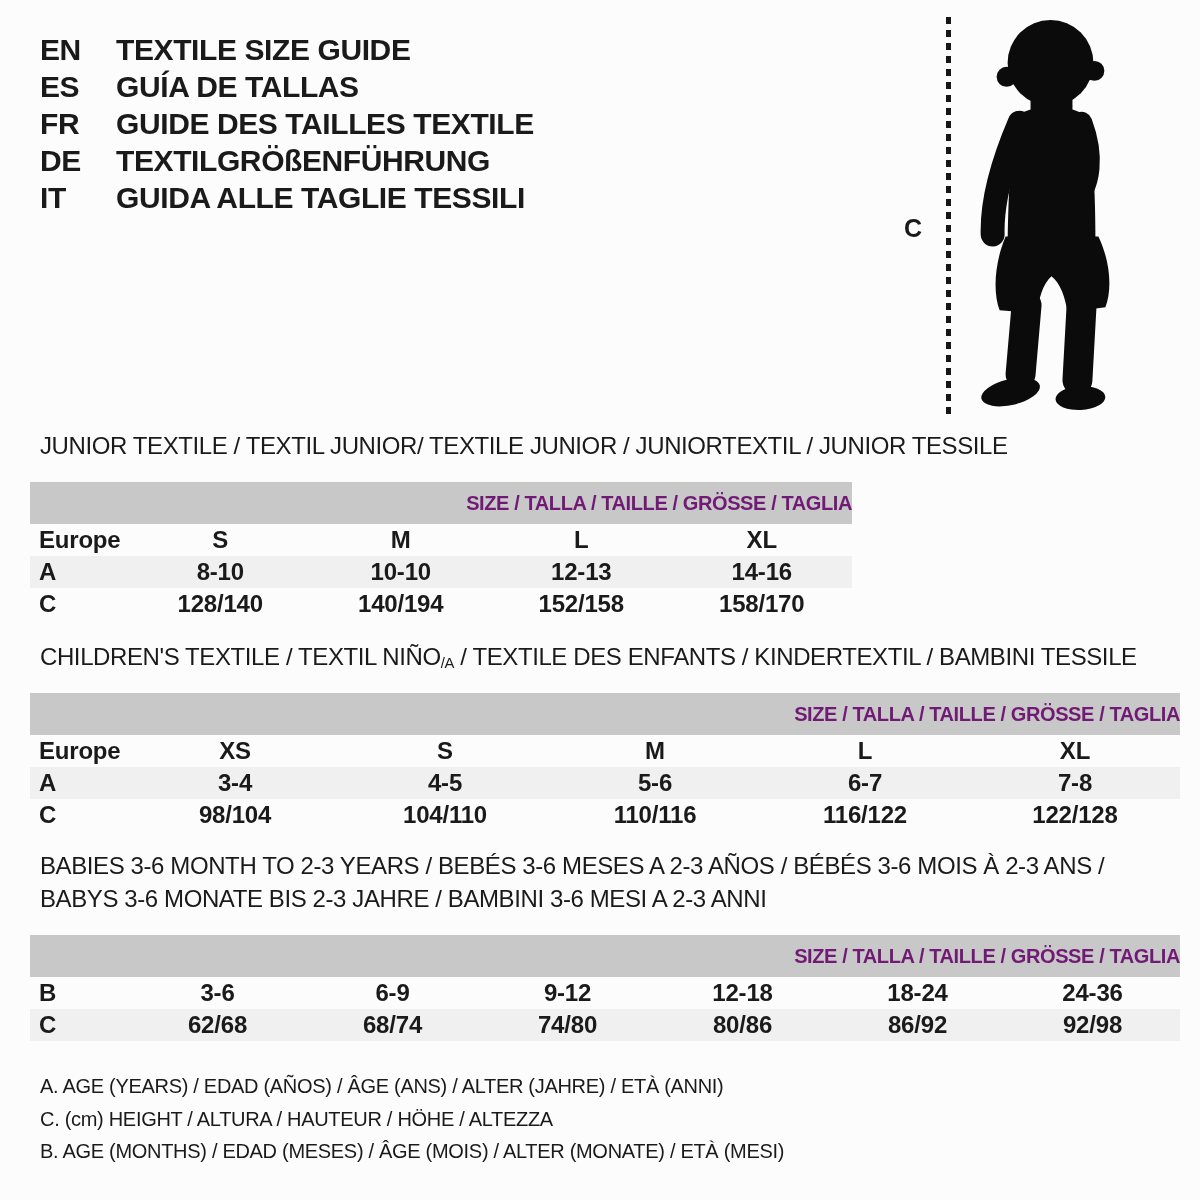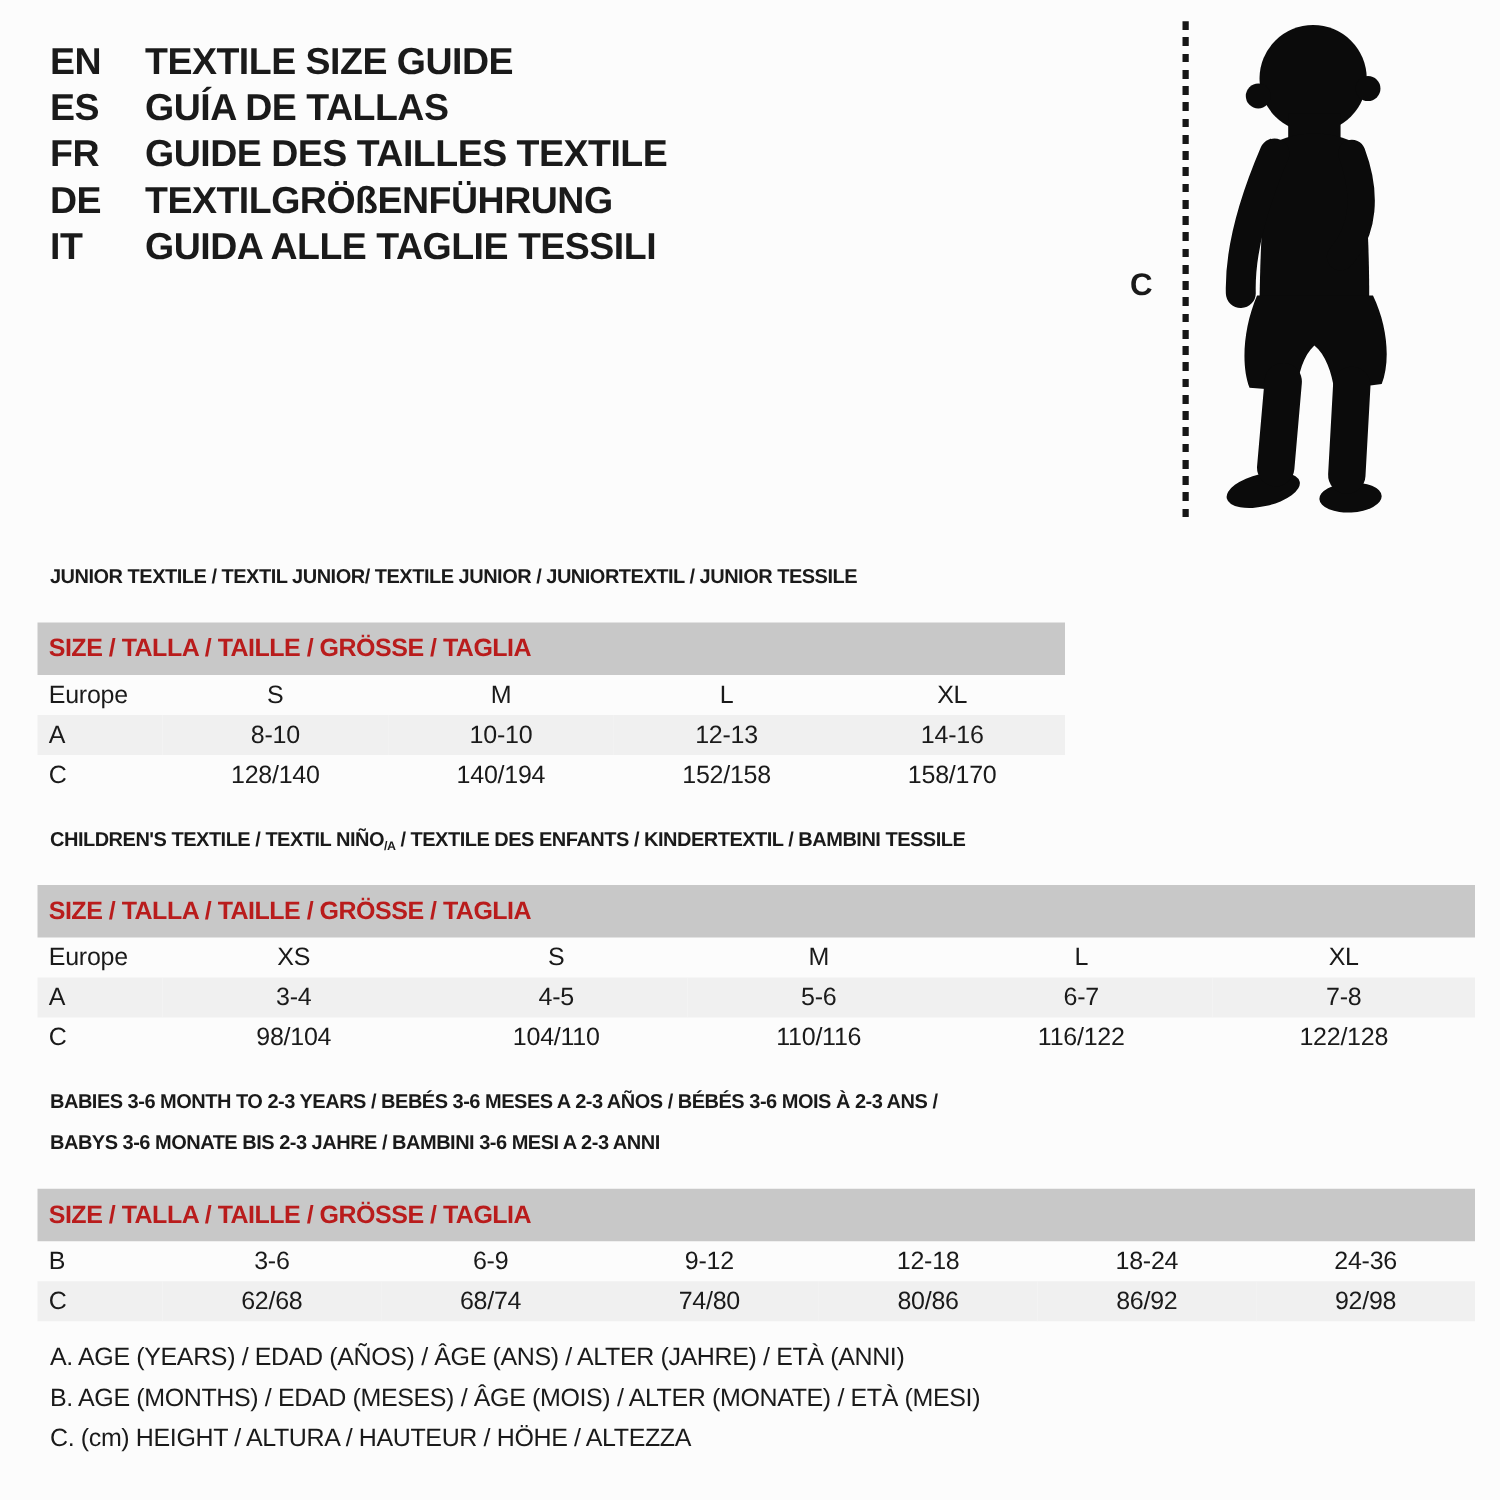--- a/index.html
+++ b/index.html
@@ -22,34 +22,34 @@
   
   .measure-label { left: 904px; top: 214px; font-size: 25px; font-weight: 700; }
   .measure-line {
     left: 946px; top: 17px; width: 5px; height: 400px;
     background-image: repeating-linear-gradient(to bottom, #161616 0 7px, transparent 7px 13px);
   }
   .silhouette { left: 962px; top: 13px; width: 180px; height: 404px; }
 
   
   .size-section h2 {
-    margin: 16px 0 0 10px; font-size: 16px; font-weight: 700;
+    margin: 0 0 0 10px; font-size: 24px; font-weight: 400;
     letter-spacing: -0.4px; line-height: 26px; white-space: nowrap;
   }
   .section-babies h2 { white-space: normal; line-height: 33px; }
   .title-sub { font-size: 0.62em; vertical-align: -3px; }
 
   .size-table { width: 100%; border-collapse: collapse; table-layout: fixed; }
   .size-table th {
-    background: #c8c8c8; color: #b91c1c;
+    background: #c8c8c8; color: #701a75;
     font-size: 20px; font-weight: 700; letter-spacing: -0.4px;
-    text-align: left; height: 42px; padding: 0 0 0 9px;
+    text-align: right; height: 42px; padding: 0 0 0 9px;
   }
   .size-table td {
-    height: 32px; font-size: 20px; font-weight: 400;
+    height: 32px; font-size: 24px; font-weight: 700;
     text-align: center; padding: 0; letter-spacing: -0.2px;
   }
   .size-table td.rowlabel { text-align: left; padding-left: 9px; }
   .size-table col.labelcol { width: 100px; }
   .size-table tbody tr:nth-child(even) td { background: #f0f0f0; }
 
   .section-junior { left: 30px; top: 433px; width: 822px; }
   .section-junior .size-table { margin-top: 23px; }
   .section-children { left: 30px; top: 644px; width: 1150px; }
   .section-children .size-table { margin-top: 17px; }
@@ -231,15 +231,15 @@
           <td>80/86</td>
           <td>86/92</td>
           <td>92/98</td>
         </tr>
       </tbody>
     </table>
 </section>
 
 <div class="abs legend">
   <div class="legend-line">A. AGE (YEARS) / EDAD (AÑOS) / ÂGE (ANS) / ALTER (JAHRE) / ETÀ (ANNI)</div>
+  <div class="legend-line">C. (cm) HEIGHT / ALTURA / HAUTEUR / HÖHE / ALTEZZA</div>
   <div class="legend-line">B. AGE (MONTHS) / EDAD (MESES) / ÂGE (MOIS) / ALTER (MONATE) / ETÀ (MESI)</div>
-  <div class="legend-line">C. (cm) HEIGHT / ALTURA / HAUTEUR / HÖHE / ALTEZZA</div>
 </div>
 
 </body></html>

